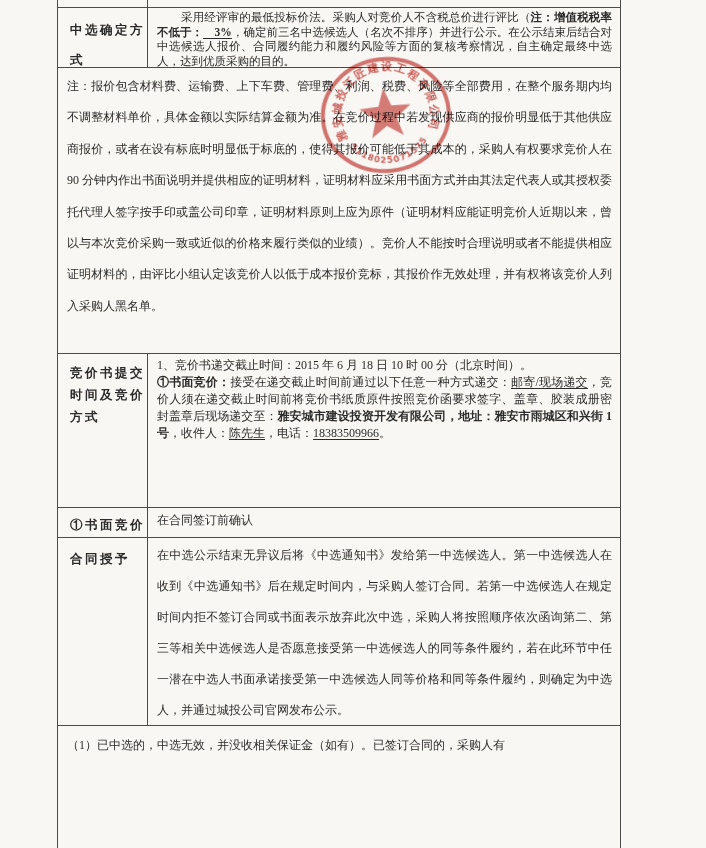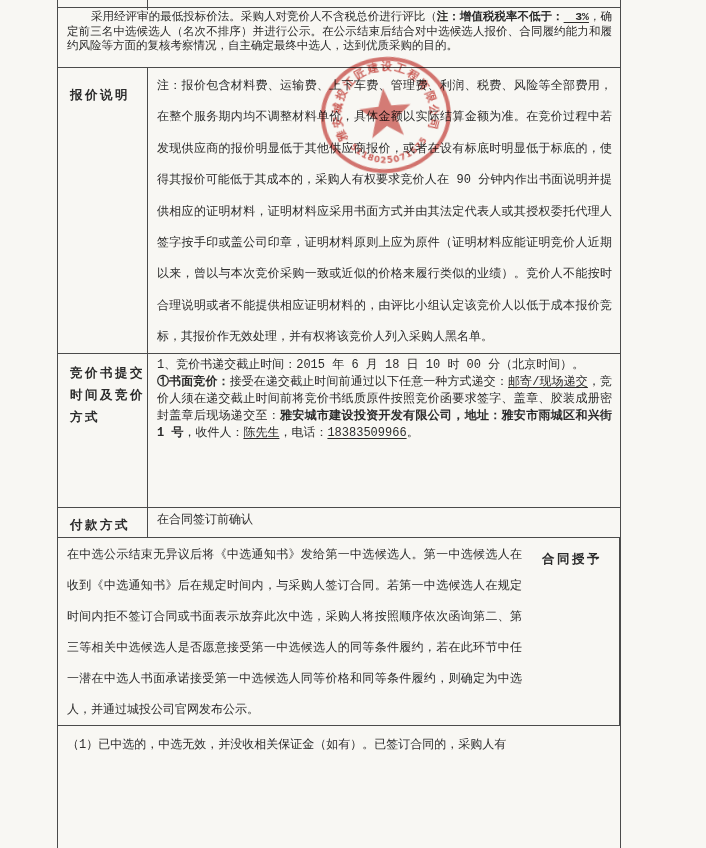--- a/index.html
+++ b/index.html
@@ -31,21 +31,20 @@
     font-size:12.5px;
     letter-spacing:2.5px;
     line-height:22px;
     padding:10px 2px 0 12px;
   }
   .content-cell{
     flex:1;
     font-size:12px;
     text-align:justify;
     padding:2px 8px 0 9px;
-    font-family:Liberation Mono, monospace;
   }
   .para{margin:0;}
   .indent{text-indent:24px;}
   .b{font-weight:bold;}
   .u{text-decoration:underline;text-underline-offset:2px;}
 
   .row-0{height:8px;}
   .row-1{height:60px;}
   .row-1 .content-cell{font-size:11.5px;line-height:14.5px;padding-top:2px;}
   .row-1 .label-cell{line-height:30px;padding-top:7px;}
@@ -82,48 +81,48 @@
 </head>
 <body>
 
 <div class="page">
   <div class="doc-table">
     <div class="row row-0">
       <div class="cell label-cell"></div>
       <div class="cell content-cell"></div>
     </div>
   <div class="row row-1">
+        <div class="cell label-cell">中选确定方式</div>
         <div class="cell content-cell">
           <div class="para indent"><span class="">采用经评审的最低投标价法。采购人对竞价人不含税总价进行评比（</span><span class="b">注：增值税税率不低于：</span><span class="b u">　3%</span><span class="">，确定前三名中选候选人（名次不排序）并进行公示。在公示结束后结合对中选候选人报价、合同履约能力和履约风险等方面的复核考察情况，自主确定最终中选人，达到优质采购的目的。</span></div>
         </div>
       </div>
       <div class="row row-2">
-        <div class="cell label-cell">报价说明</div>
         <div class="cell content-cell">
           <div class="para"><span class="">注：报价包含材料费、运输费、上下车费、管理费、利润、税费、风险等全部费用，在整个服务期内均不调整材料单价，具体金额以实际结算金额为准。在竞价过程中若发现供应商的报价明显低于其他供应商报价，或者在设有标底时明显低于标底的，使得其报价可能低于其成本的，采购人有权要求竞价人在 90 分钟内作出书面说明并提供相应的证明材料，证明材料应采用书面方式并由其法定代表人或其授权委托代理人签字按手印或盖公司印章，证明材料原则上应为原件（证明材料应能证明竞价人近期以来，曾以与本次竞价采购一致或近似的价格来履行类似的业绩）。竞价人不能按时合理说明或者不能提供相应证明材料的，由评比小组认定该竞价人以低于成本报价竞标，其报价作无效处理，并有权将该竞价人列入采购人黑名单。</span></div>
         </div>
       </div>
       <div class="row row-3">
         <div class="cell label-cell">竞价书提交时间及竞价方式</div>
         <div class="cell content-cell">
           <div class="para"><span class="">1、竞价书递交截止时间：2015 年 6 月 18 日 10 时 00 分（北京时间）。</span></div>
           <div class="para"><span class="b">①书面竞价：</span><span class="">接受在递交截止时间前通过以下任意一种方式递交：</span><span class=" u">邮寄/现场递交</span><span class="">，竞价人须在递交截止时间前将竞价书纸质原件按照竞价函要求签字、盖章、胶装成册密封盖章后现场递交至：</span><span class="b">雅安城市建设投资开发有限公司，地址：雅安市雨城区和兴街 1 号</span><span class="">，收件人：</span><span class=" u">陈先生</span><span class="">，电话：</span><span class=" u">18383509966</span><span class="">。</span></div>
         </div>
       </div>
       <div class="row row-4">
-        <div class="cell label-cell">付款方式</div>
+        <div class="cell label-cell">①书面竞价</div>
         <div class="cell content-cell">
           <div class="para"><span class="">在合同签订前确认</span></div>
         </div>
       </div>
       <div class="row row-5">
+        <div class="cell label-cell">合同授予</div>
         <div class="cell content-cell">
           <div class="para"><span class="">在中选公示结束无异议后将《中选通知书》发给第一中选候选人。第一中选候选人在收到《中选通知书》后在规定时间内，与采购人签订合同。若第一中选候选人在规定时间内拒不签订合同或书面表示放弃此次中选，采购人将按照顺序依次函询第二、第三等相关中选候选人是否愿意接受第一中选候选人的同等条件履约，若在此环节中任一潜在中选人书面承诺接受第一中选候选人同等价格和同等条件履约，则确定为中选人，并通过城投公司官网发布公示。</span></div>
         </div>
-        <div class="cell label-cell">合同授予</div>
       </div>
       <div class="row row-6">
         <div class="cell content-cell">
           <div class="para"><span class="">（1）已中选的，中选无效，并没收相关保证金（如有）。已签订合同的，采购人有</span></div>
         </div>
       </div>
     </div>
 
   <svg class="seal" viewBox="0 0 140 126" xmlns="http://www.w3.org/2000/svg">
     <defs>

